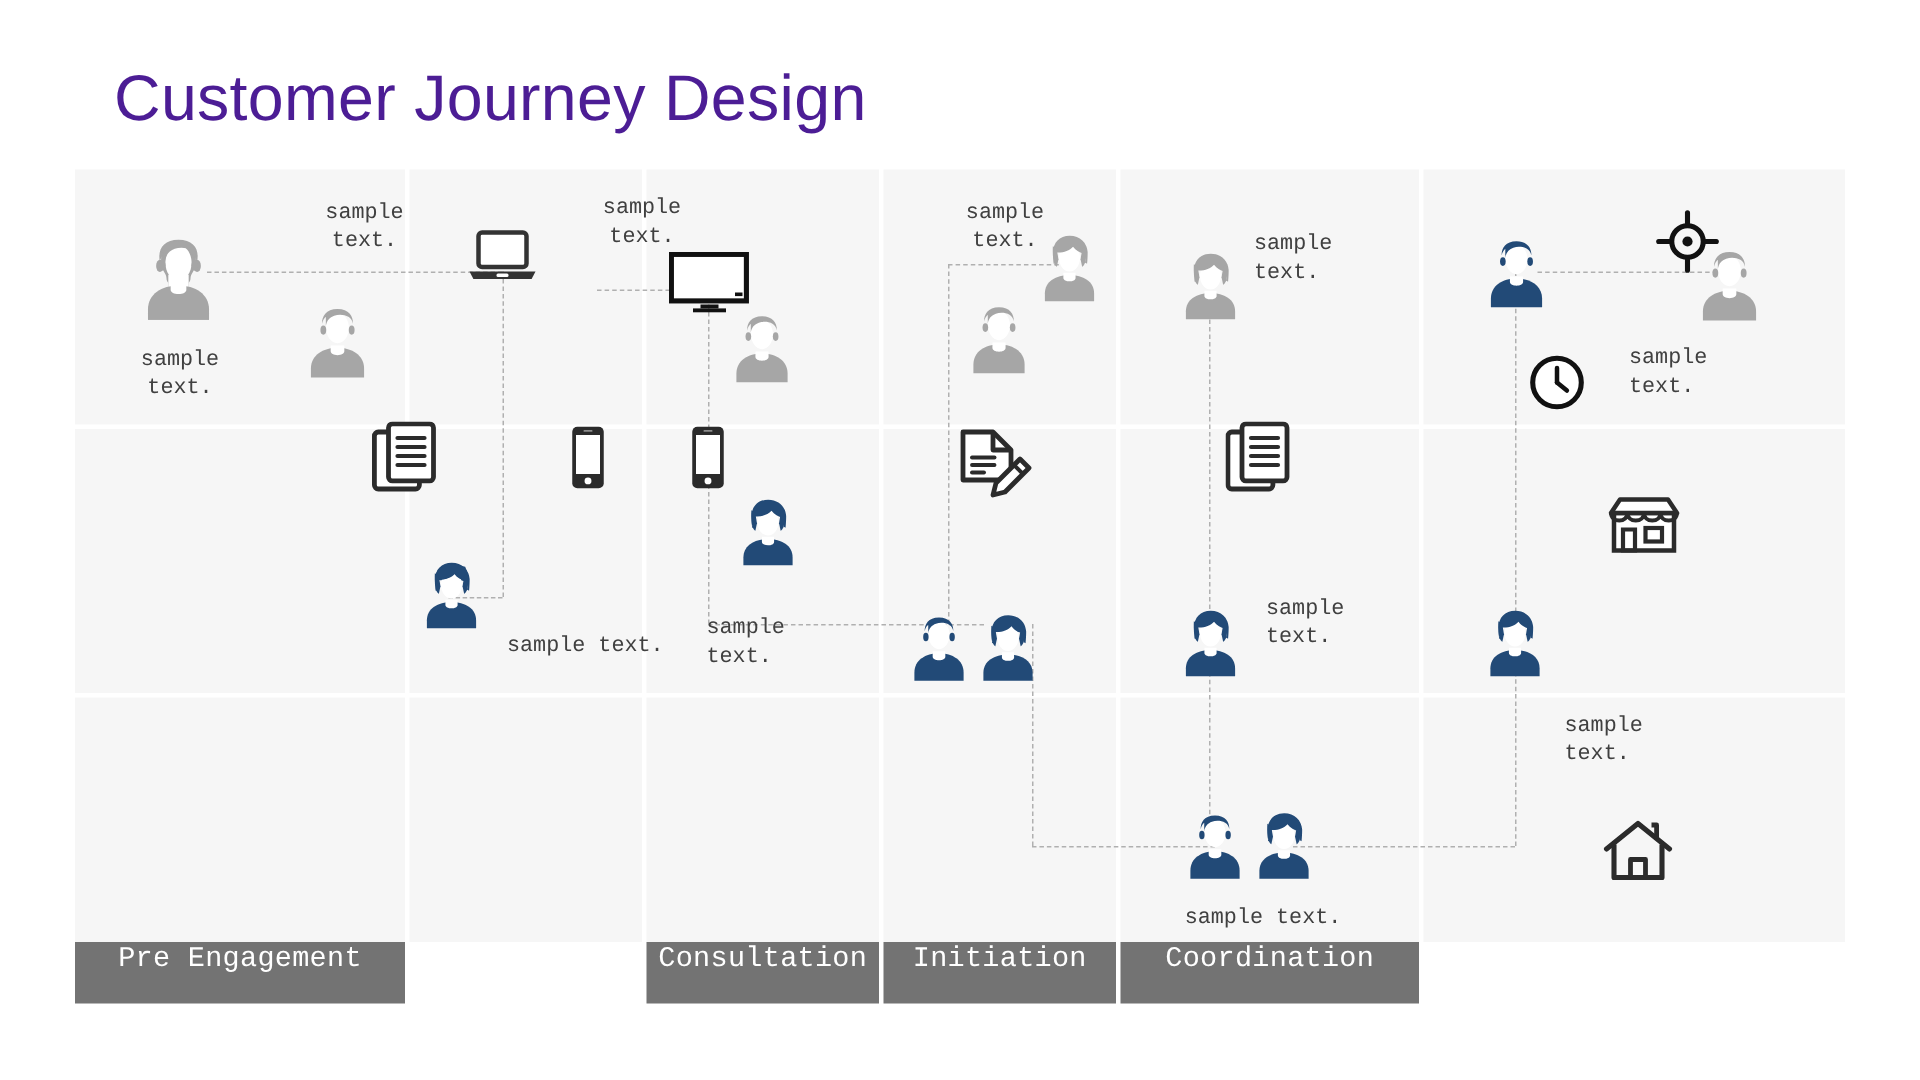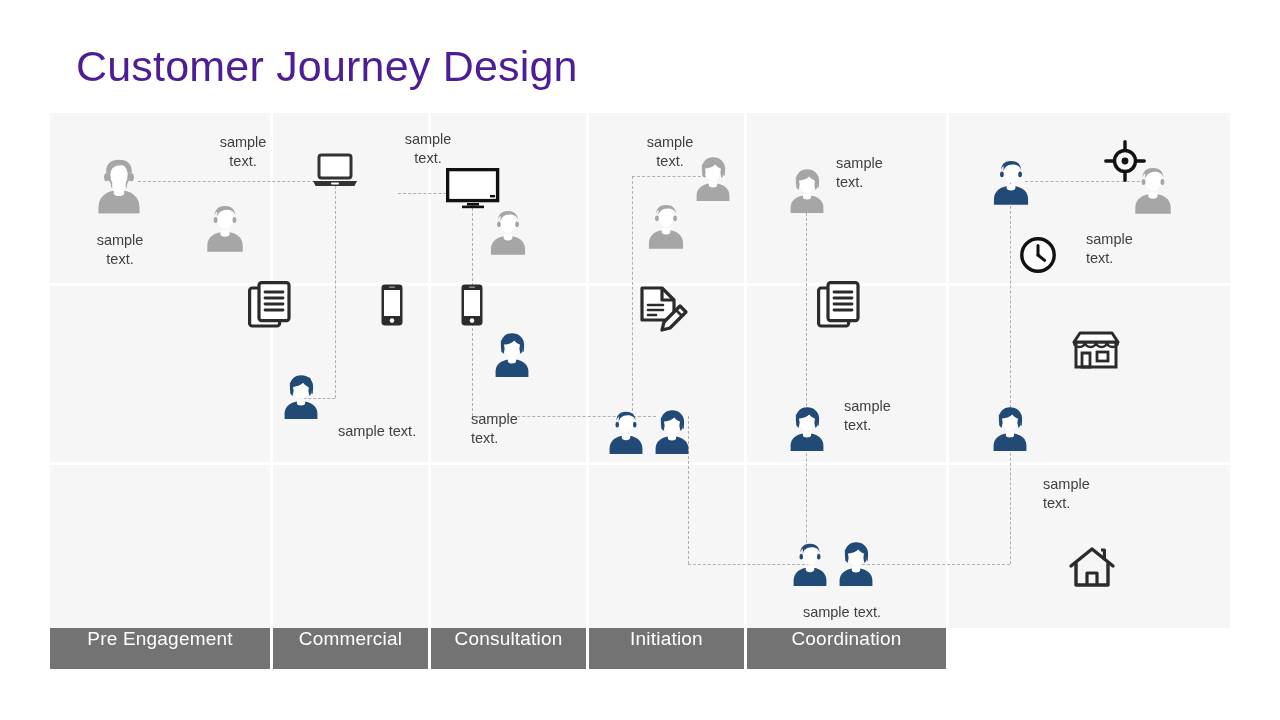--- a/index.html
+++ b/index.html
@@ -15,21 +15,21 @@
     left:76px; top:42px;
     font-size:43px;
     font-weight:300;
     color:#4c1d95;
     letter-spacing:0.2px;
     white-space:nowrap;
   }
   #board{
     position:absolute;
     left:50px; top:113px;
-    width:1180px; height:556px;
+    width:1180px; height:556px;font-family:Liberation Mono, monospace;
   }
   
   .col-bg{
     position:absolute;
     top:0;
     background:#f6f6f6;
     height:515px;
   }
   .band-gap{
     position:absolute;
@@ -434,23 +434,20 @@
       <path d="M3 21L24 4l21 17" fill="none" stroke="#2b2b2b" stroke-width="3.4" stroke-linecap="round" stroke-linejoin="round"></path>
       <path d="M8 18v22h32V18" fill="none" stroke="#2b2b2b" stroke-width="3.4" stroke-linejoin="round"></path>
       <path d="M19 40V28h10v12" fill="none" stroke="#2b2b2b" stroke-width="3.2" stroke-linejoin="round"></path>
       <path d="M33 5h3.4v9" fill="none" stroke="#2b2b2b" stroke-width="3.2" stroke-linejoin="round"></path>
     </svg>
   </div>
 
   <div class="stage" style="left:0px;width:220px;">
     <span>Pre Engagement</span>
   </div>
-  <div class="stage" style="left:223px;width:155px;">
-    <span>Commercial</span>
-  </div>
   <div class="stage" style="left:381px;width:155px;">
     <span>Consultation</span>
   </div>
   <div class="stage" style="left:539px;width:155px;">
     <span>Initiation</span>
   </div>
   <div class="stage" style="left:697px;width:199px;">
     <span>Coordination</span>
   </div>
 

